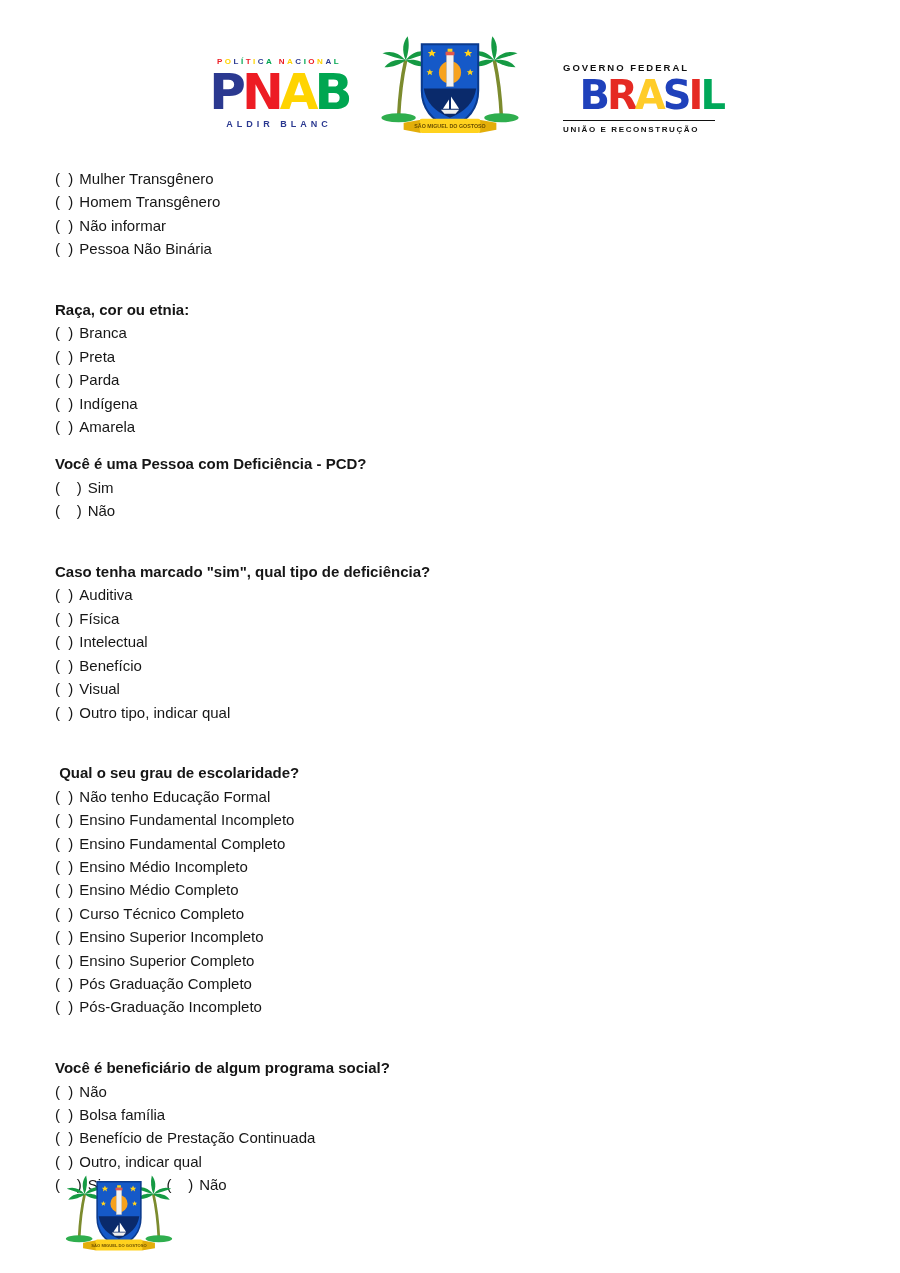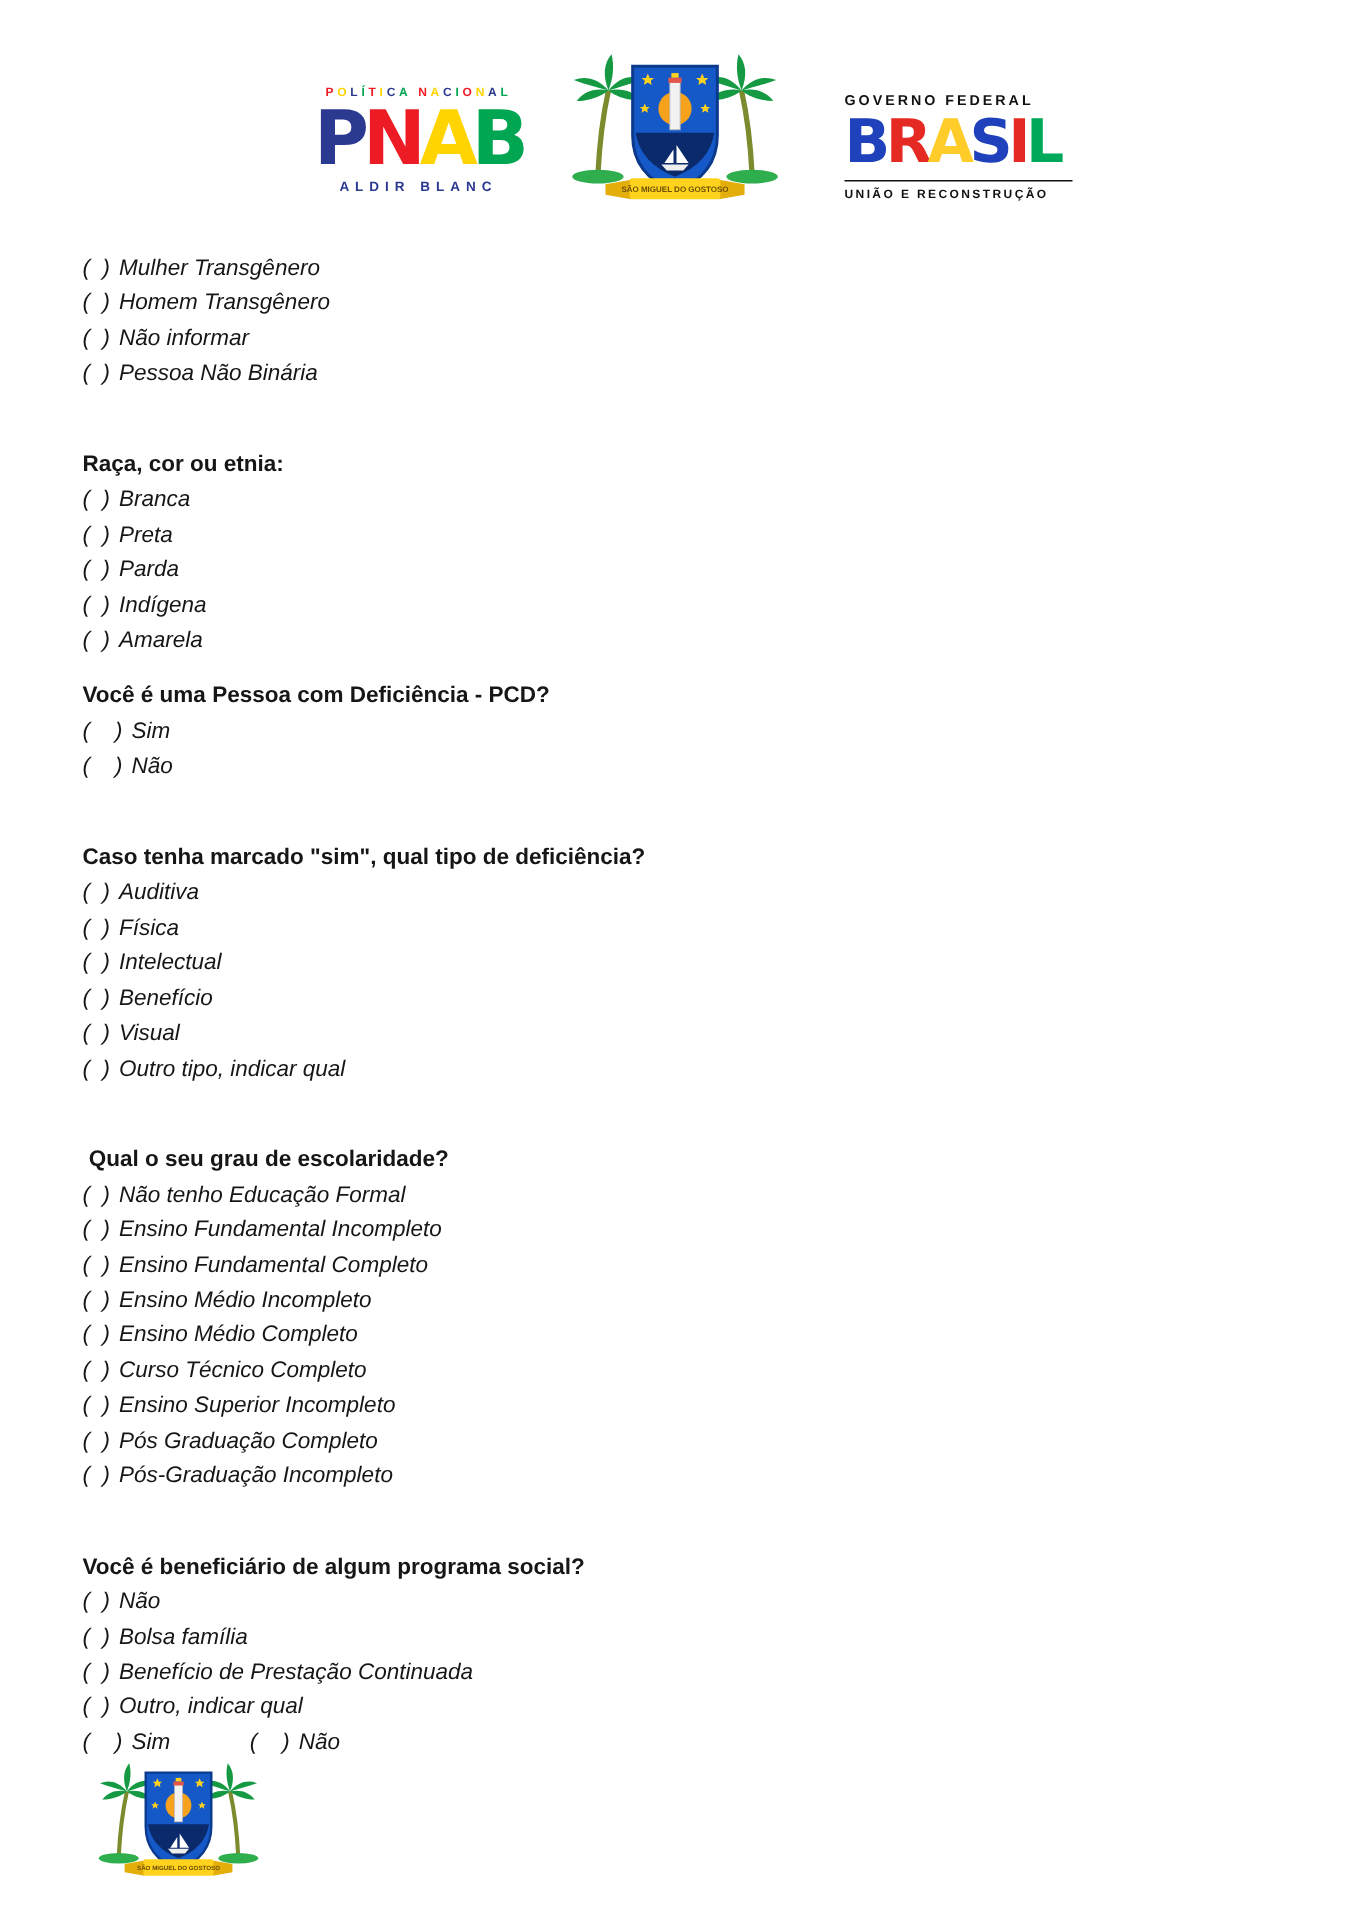--- a/index.html
+++ b/index.html
@@ -17,33 +17,33 @@
   
   .pnab { position: absolute; left: 198px; top: 57px; width: 162px; text-align: center; }
   .pnab-top  { font-size: 8px; font-weight: 700; letter-spacing: 2.5px; white-space: nowrap; }
   .pnab-word { font-size: 50px; font-weight: 900; letter-spacing: -4px; line-height: 1.05;
                font-family: "DejaVu Sans", sans-serif; }
   .pnab-bottom { font-size: 9px; font-weight: 700; letter-spacing: 4px; white-space: nowrap; }
 
   .gov { position: absolute; left: 563px; top: 62px; width: 160px; }
   .gov-top  { font-size: 9.5px; font-weight: 700; letter-spacing: 2px; color: #111; white-space: nowrap; }
   .gov-word { font-size: 40px; font-weight: 900; letter-spacing: -3px; line-height: 1.1;
-              font-family: "DejaVu Sans", sans-serif; }
+              font-family: "DejaVu Sans", sans-serif; text-align: right; }
   .gov-rule { border-top: 1.5px solid #111; width: 152px; margin: 3px 0 4px; }
   .gov-bottom { font-size: 8px; font-weight: 600; letter-spacing: 1.6px; color: #111; white-space: nowrap; }
 
   .crest-top    { position: absolute; left: 374px; top: 20px; }
   .crest-bottom { position: absolute; left: 60px;  top: 1163px; }
 
   
   .content { position: absolute; left: 55px; top: 167px; width: 800px;
              font-size: 15px; line-height: 23.4px; }
   .heading { font-weight: 700; white-space: pre-wrap; margin-top: 14px; }
   .gap { height: 23.4px; }
-  .opt-row { white-space: nowrap; font-style: italic; }
+  .opt-row { white-space: nowrap; }
   .cbox { white-space: pre; }
   .opt-label { margin-left: 6px; }
   .inline-pair { display: inline-block; }
   .inline-gap { margin-left: 53px; }
 </style>
 </head>
 <body>
 
 <div class="page">
 
@@ -127,20 +127,21 @@
       <div class="opt-row"><span class="cbox">(  )</span><span class="opt-label">Outro tipo, indicar qual</span></div>
       <div class="gap"></div>
       <div class="heading"> Qual o seu grau de escolaridade?</div>
       <div class="opt-row"><span class="cbox">(  )</span><span class="opt-label">Não tenho Educação Formal</span></div>
       <div class="opt-row"><span class="cbox">(  )</span><span class="opt-label">Ensino Fundamental Incompleto</span></div>
       <div class="opt-row"><span class="cbox">(  )</span><span class="opt-label">Ensino Fundamental Completo</span></div>
       <div class="opt-row"><span class="cbox">(  )</span><span class="opt-label">Ensino Médio Incompleto</span></div>
       <div class="opt-row"><span class="cbox">(  )</span><span class="opt-label">Ensino Médio Completo</span></div>
       <div class="opt-row"><span class="cbox">(  )</span><span class="opt-label">Curso Técnico Completo</span></div>
       <div class="opt-row"><span class="cbox">(  )</span><span class="opt-label">Ensino Superior Incompleto</span></div>
+      <div class="opt-row"><span class="cbox">(  )</span><span class="opt-label">Ensino Superior Completo</span></div>
       <div class="opt-row"><span class="cbox">(  )</span><span class="opt-label">Pós Graduação Completo</span></div>
       <div class="opt-row"><span class="cbox">(  )</span><span class="opt-label">Pós-Graduação Incompleto</span></div>
       <div class="gap"></div>
       <div class="heading">Você é beneficiário de algum programa social?</div>
       <div class="opt-row"><span class="cbox">(  )</span><span class="opt-label">Não</span></div>
       <div class="opt-row"><span class="cbox">(  )</span><span class="opt-label">Bolsa família</span></div>
       <div class="opt-row"><span class="cbox">(  )</span><span class="opt-label">Benefício de Prestação Continuada</span></div>
       <div class="opt-row"><span class="cbox">(  )</span><span class="opt-label">Outro, indicar qual</span></div>
       <div class="opt-row"><span class="inline-pair"><span class="cbox">(    )</span><span class="opt-label">Sim</span></span><span class="inline-pair inline-gap"><span class="cbox">(    )</span><span class="opt-label">Não</span></span></div>
     </div>

